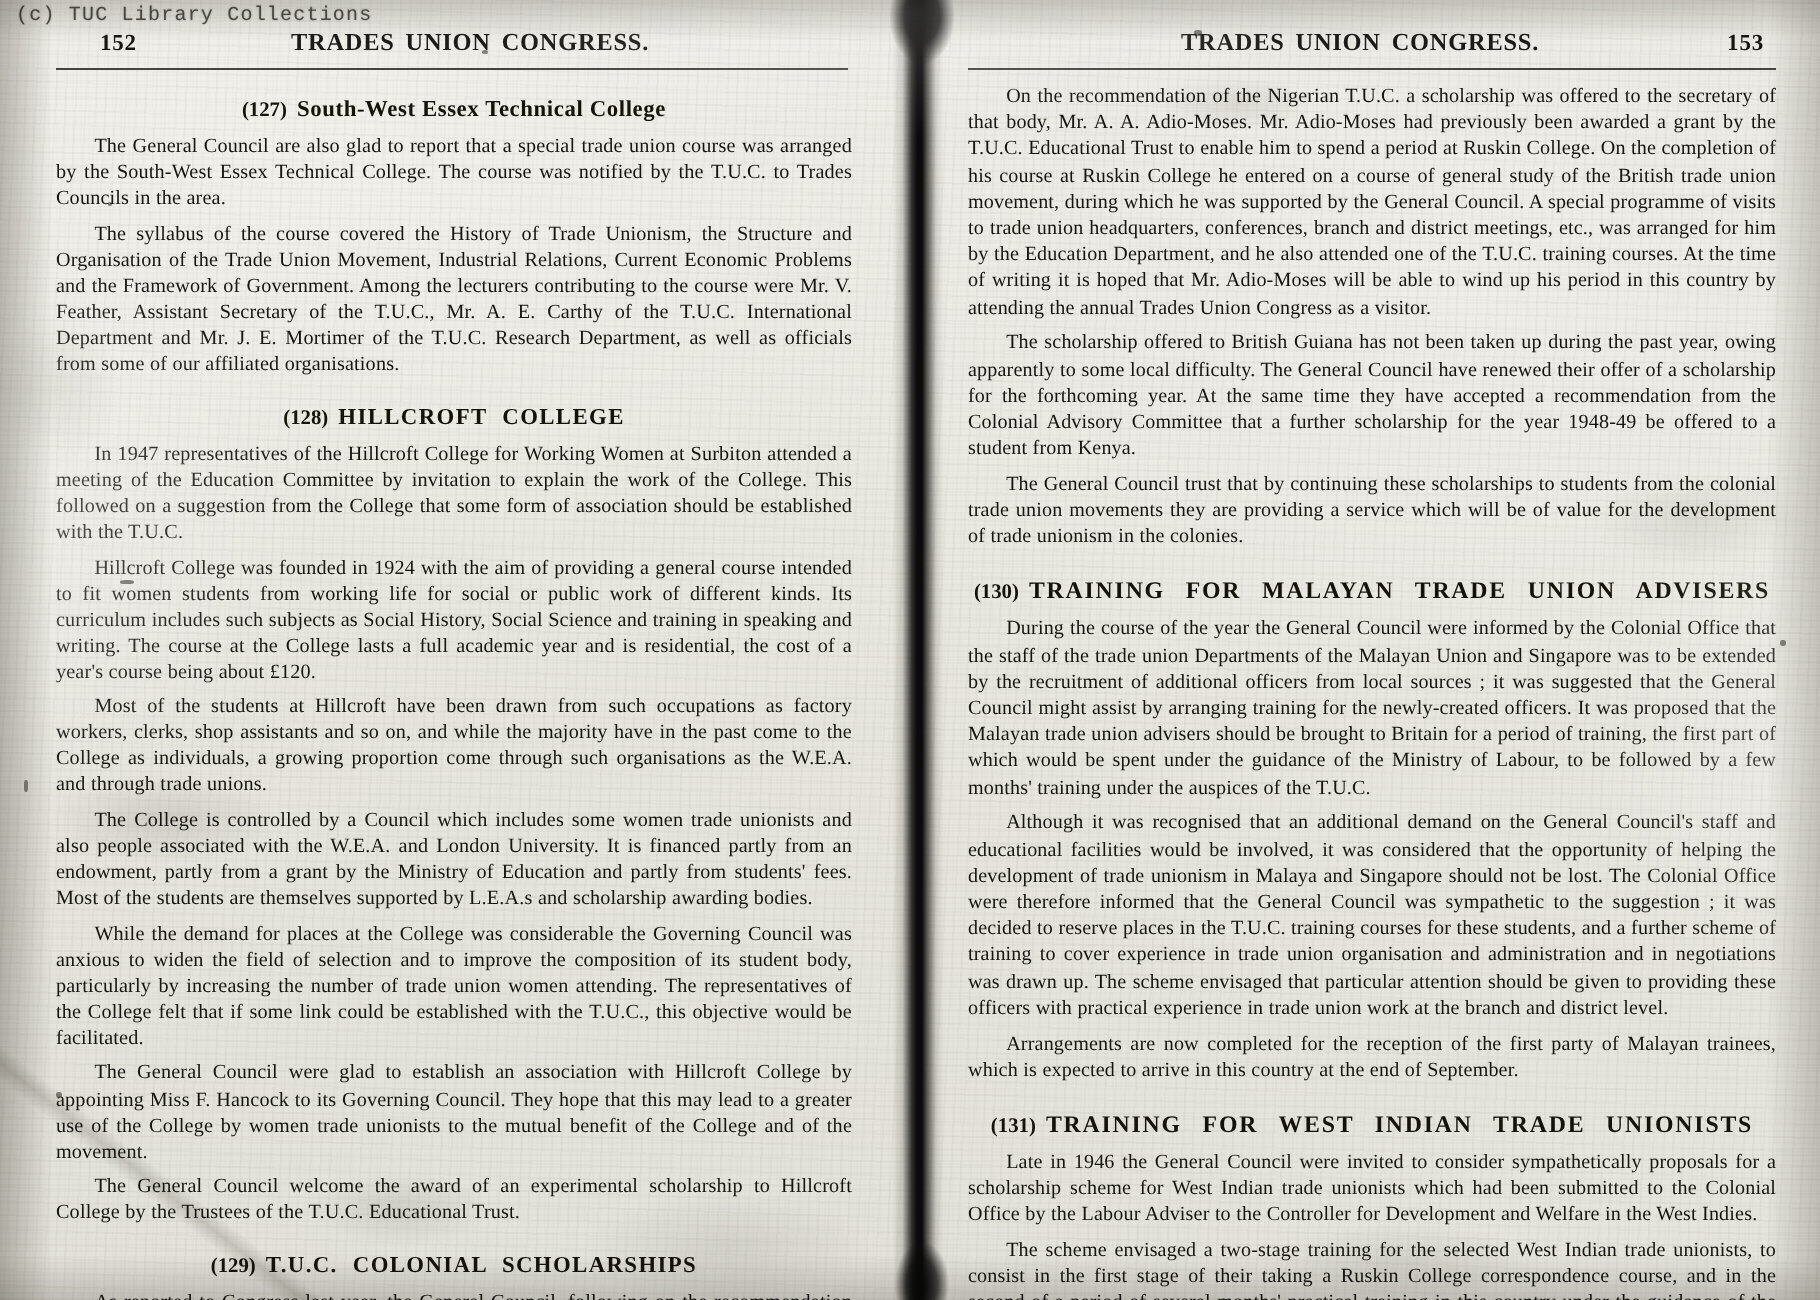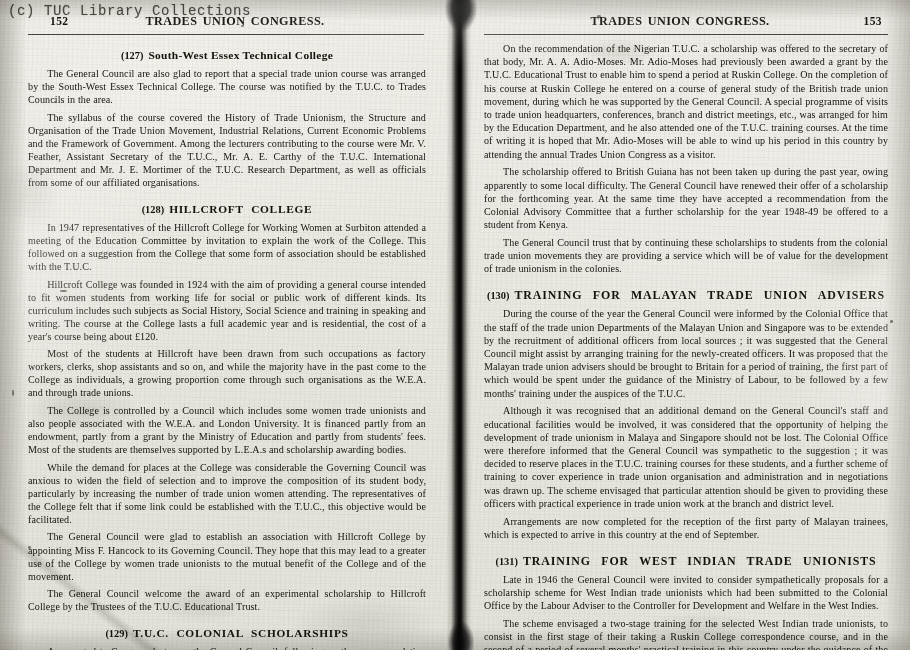--- a/index.html
+++ b/index.html
@@ -223,21 +223,21 @@
       repeating-linear-gradient(93deg, rgba(90,86,78,.10) 0 1px, rgba(0,0,0,0) 1px 5px),
       repeating-linear-gradient(2deg, rgba(90,86,78,.08) 0 1px, rgba(0,0,0,0) 1px 7px);
   }
 
   
   .watermark {
     position: absolute;
     top: 3px;
     left: 8px;
     font-family: "Liberation Mono", "DejaVu Sans Mono", monospace;
-    font-size: 14px;
+    font-size: 10px;
     letter-spacing: .6px;
     color: rgba(40,37,32,.72);
     white-space: nowrap;
     mix-blend-mode: multiply;
     text-shadow: 0 0 1px rgba(60,56,48,.35);
   }
 
   
   .speck {
     position: absolute;

